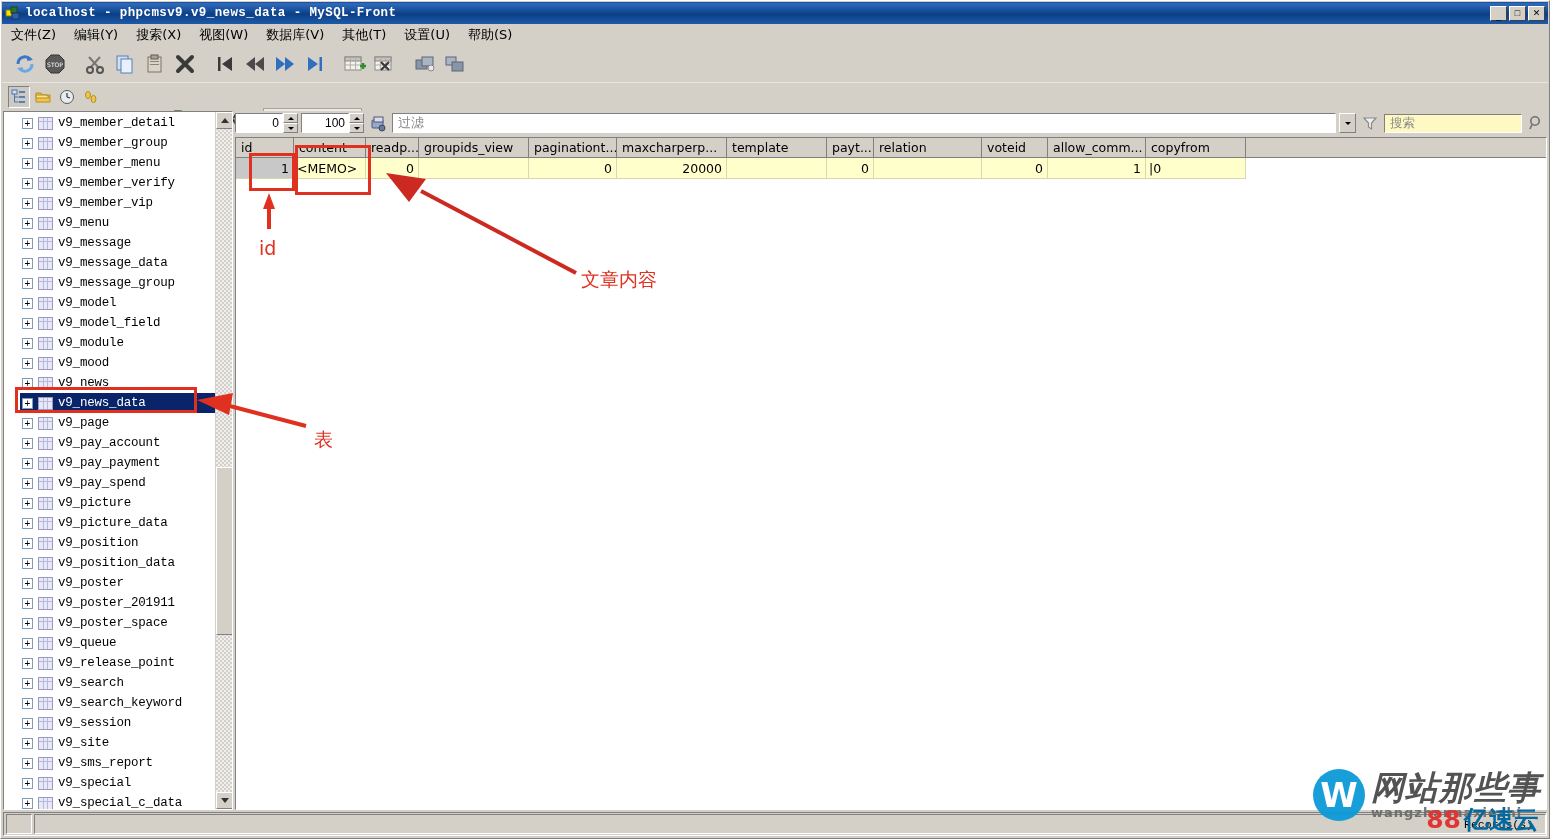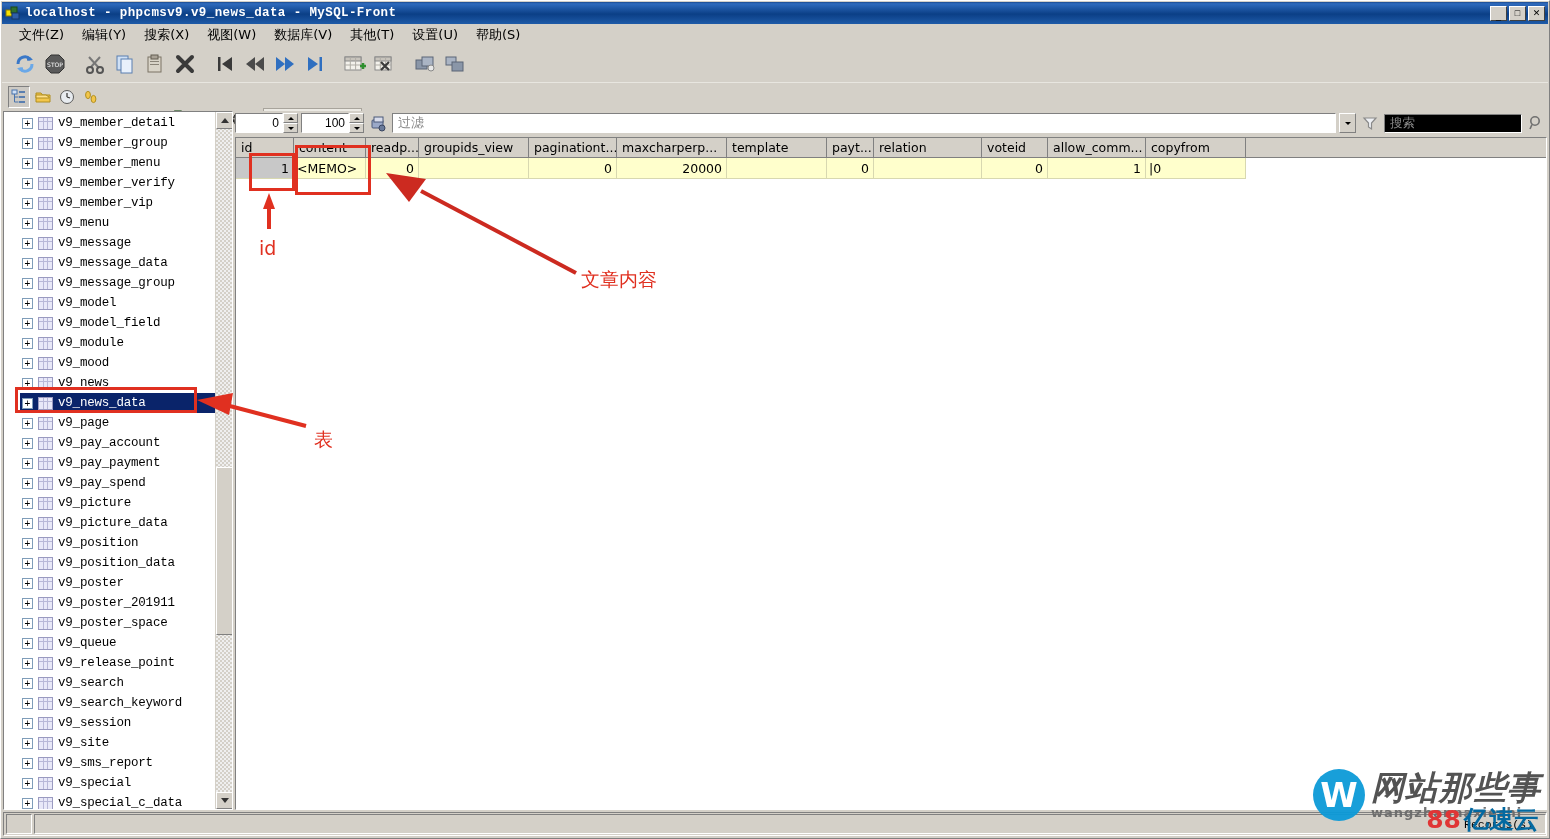--- a/index.html
+++ b/index.html
@@ -40,21 +40,21 @@
     border: 1px solid #fff; border-right-color: #404040; border-bottom-color: #404040;
     display: flex; align-items: flex-end; justify-content: center;
     font-size: 9px; color: #000; line-height: 8px;
     font-family: "Liberation Sans", sans-serif;
   }
   .win-btn.mx { align-items: center; }
 
   
   .menubar {
     position: absolute; left: 1px; top: 23px; right: 1px; height: 21px;
-    background: #d4d0c8; display: flex; align-items: center; padding-left: 8px;
+    background: #d4d0c8; display: flex; align-items: center; padding-left: 0;
   }
   .menu-item {
     font-size: 13px; color: #000; padding: 2px 9px; white-space: nowrap;
     font-family: "DejaVu Sans", sans-serif;
   }
 
   
   .toolbar1 {
     position: absolute; left: 1px; top: 44px; right: 1px; height: 38px;
     background: #d4d0c8; display: flex; align-items: center; padding-left: 8px;
@@ -110,21 +110,21 @@
     display: flex; align-items: center; padding-left: 5px;
     font-size: 13px; color: #8a8a8a; font-family: "DejaVu Sans", sans-serif;
     min-width: 20px;
   }
   .combo-btn {
     width: 17px; height: 20px; background:#d4d0c8;
     border: 1px solid #fff; border-right-color:#808080; border-bottom-color:#808080;
     display:flex;align-items:center;justify-content:center;
   }
   .search-box {
-    width: 138px; height: 19px; background:#000000;
+    width: 138px; height: 19px; background:#fef9c3;
     border: 1px solid #808080; border-right-color:#fff; border-bottom-color:#fff;
     display:flex;align-items:center;padding-left:5px;
     font-size: 12.5px; color:#8a8a8a; font-family:"DejaVu Sans", sans-serif;
   }
 
   
   .sidebar-outer {
     position: absolute; left: 2px; top: 110px; width: 230px; bottom: 28px;
     background: #fff;
     border: 1px solid #808080; border-right-color: #fff; border-bottom-color: #fff;

